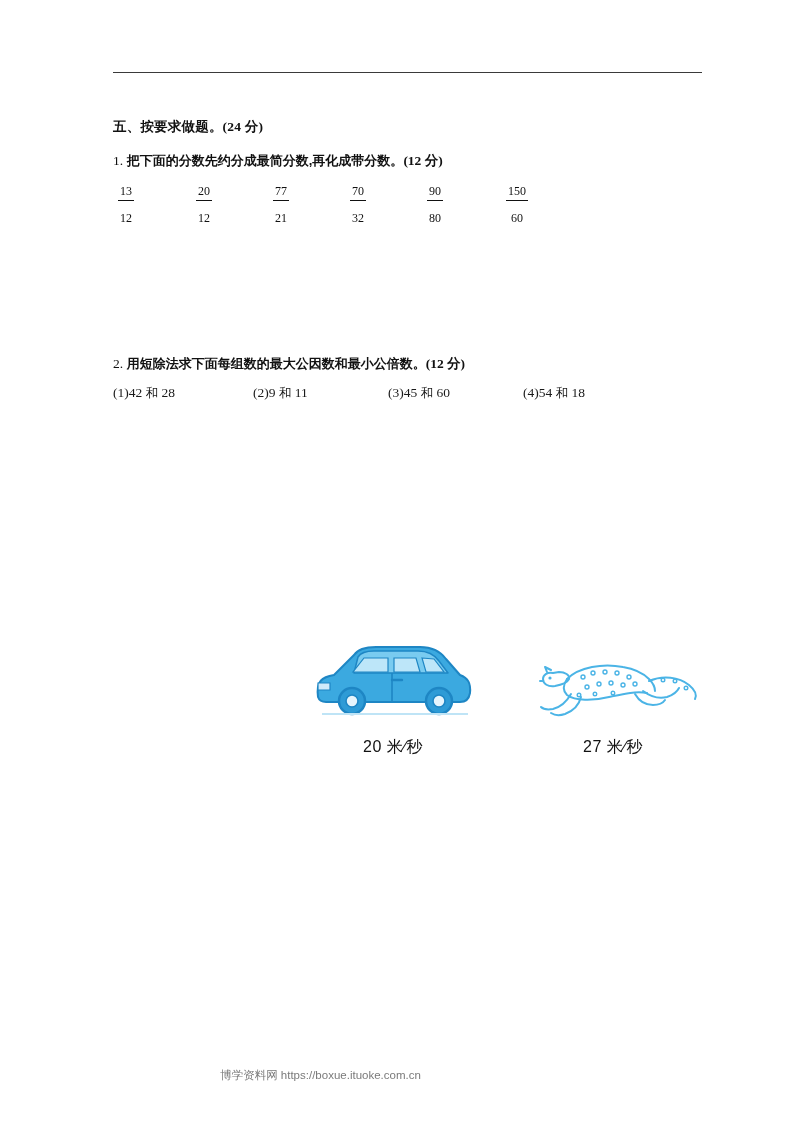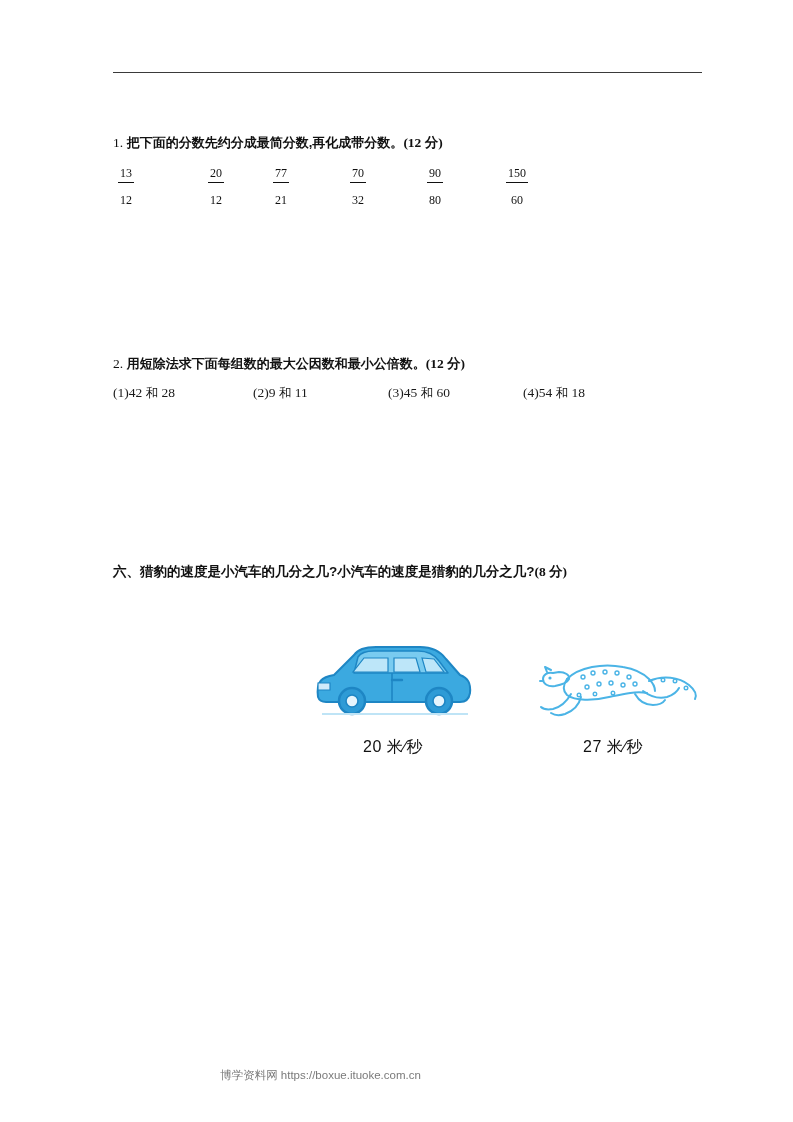--- a/index.html
+++ b/index.html
@@ -150,33 +150,36 @@
   }
 </style>
 </head>
 <body>
 
 <div class="page">
 
   <div class="top-rule"></div>
 
   <div class="section" style="top: 118px;">
+    <div class="sec-heading">
+      <span>五、按要求做题。</span><span class="pts">(24 分)</span>
+    </div>
 
     <div class="q-line">
       <span class="num">1.</span>
       <span>把下面的分数先约分成最简分数,再化成带分数。</span><span class="pts">(12 分)</span>
     </div>
 
     <div class="frac-row">
       <div class="frac" style="left: 5px;">
         <span class="n">13</span>
         <span class="bar"></span>
         <span class="d">12</span>
       </div>
-      <div class="frac" style="left: 95px;">
+      <div class="frac" style="left: 83px;">
         <span class="n">20</span>
         <span class="bar"></span>
         <span class="d">12</span>
       </div>
       <div class="frac" style="left: 160px;">
         <span class="n">77</span>
         <span class="bar"></span>
         <span class="d">21</span>
       </div>
       <div class="frac" style="left: 237px;">
@@ -212,25 +215,20 @@
       </div>
       <div class="item" style="left: 275px;">
         <span>(3)</span><span>45</span> <span class="cn">和</span> <span>60</span>
       </div>
       <div class="item" style="left: 410px;">
         <span>(4)</span><span>54</span> <span class="cn">和</span> <span>18</span>
       </div>
     </div>
   </div>
 
-  <div class="section" style="top: 563px; width: 620px;">
-    <div class="sec6-heading">
-      <span>六、猎豹的速度是小汽车的几分之几?小汽车的速度是猎豹的几分之几?</span><span class="pts">(8 分)</span>
-    </div>
-  </div>
 
   <div class="figures">
 
     <div class="fig" style="left: 190px; top: 10px; width: 180px;">
       <svg width="170" height="90" viewBox="0 0 170 90">
 
         <path d="M10 62 C8 46 14 42 26 40 L46 20 C50 14 58 12 68 12 L112 12 C124 12 132 16 138 24 L152 40 C160 43 163 48 162 58 C161 64 158 67 152 67 L18 67 C13 67 11 65 10 62 Z" fill="#3BA9E0" stroke="#1E86C4" stroke-width="2" stroke-linejoin="round"></path>
 
         <path d="M50 22 C53 17 59 16 66 16 L110 16 C120 16 126 19 131 26 L140 38 L46 38 Z" fill="#79CBF0" stroke="#1E86C4" stroke-width="1.5" stroke-linejoin="round"></path>
 

